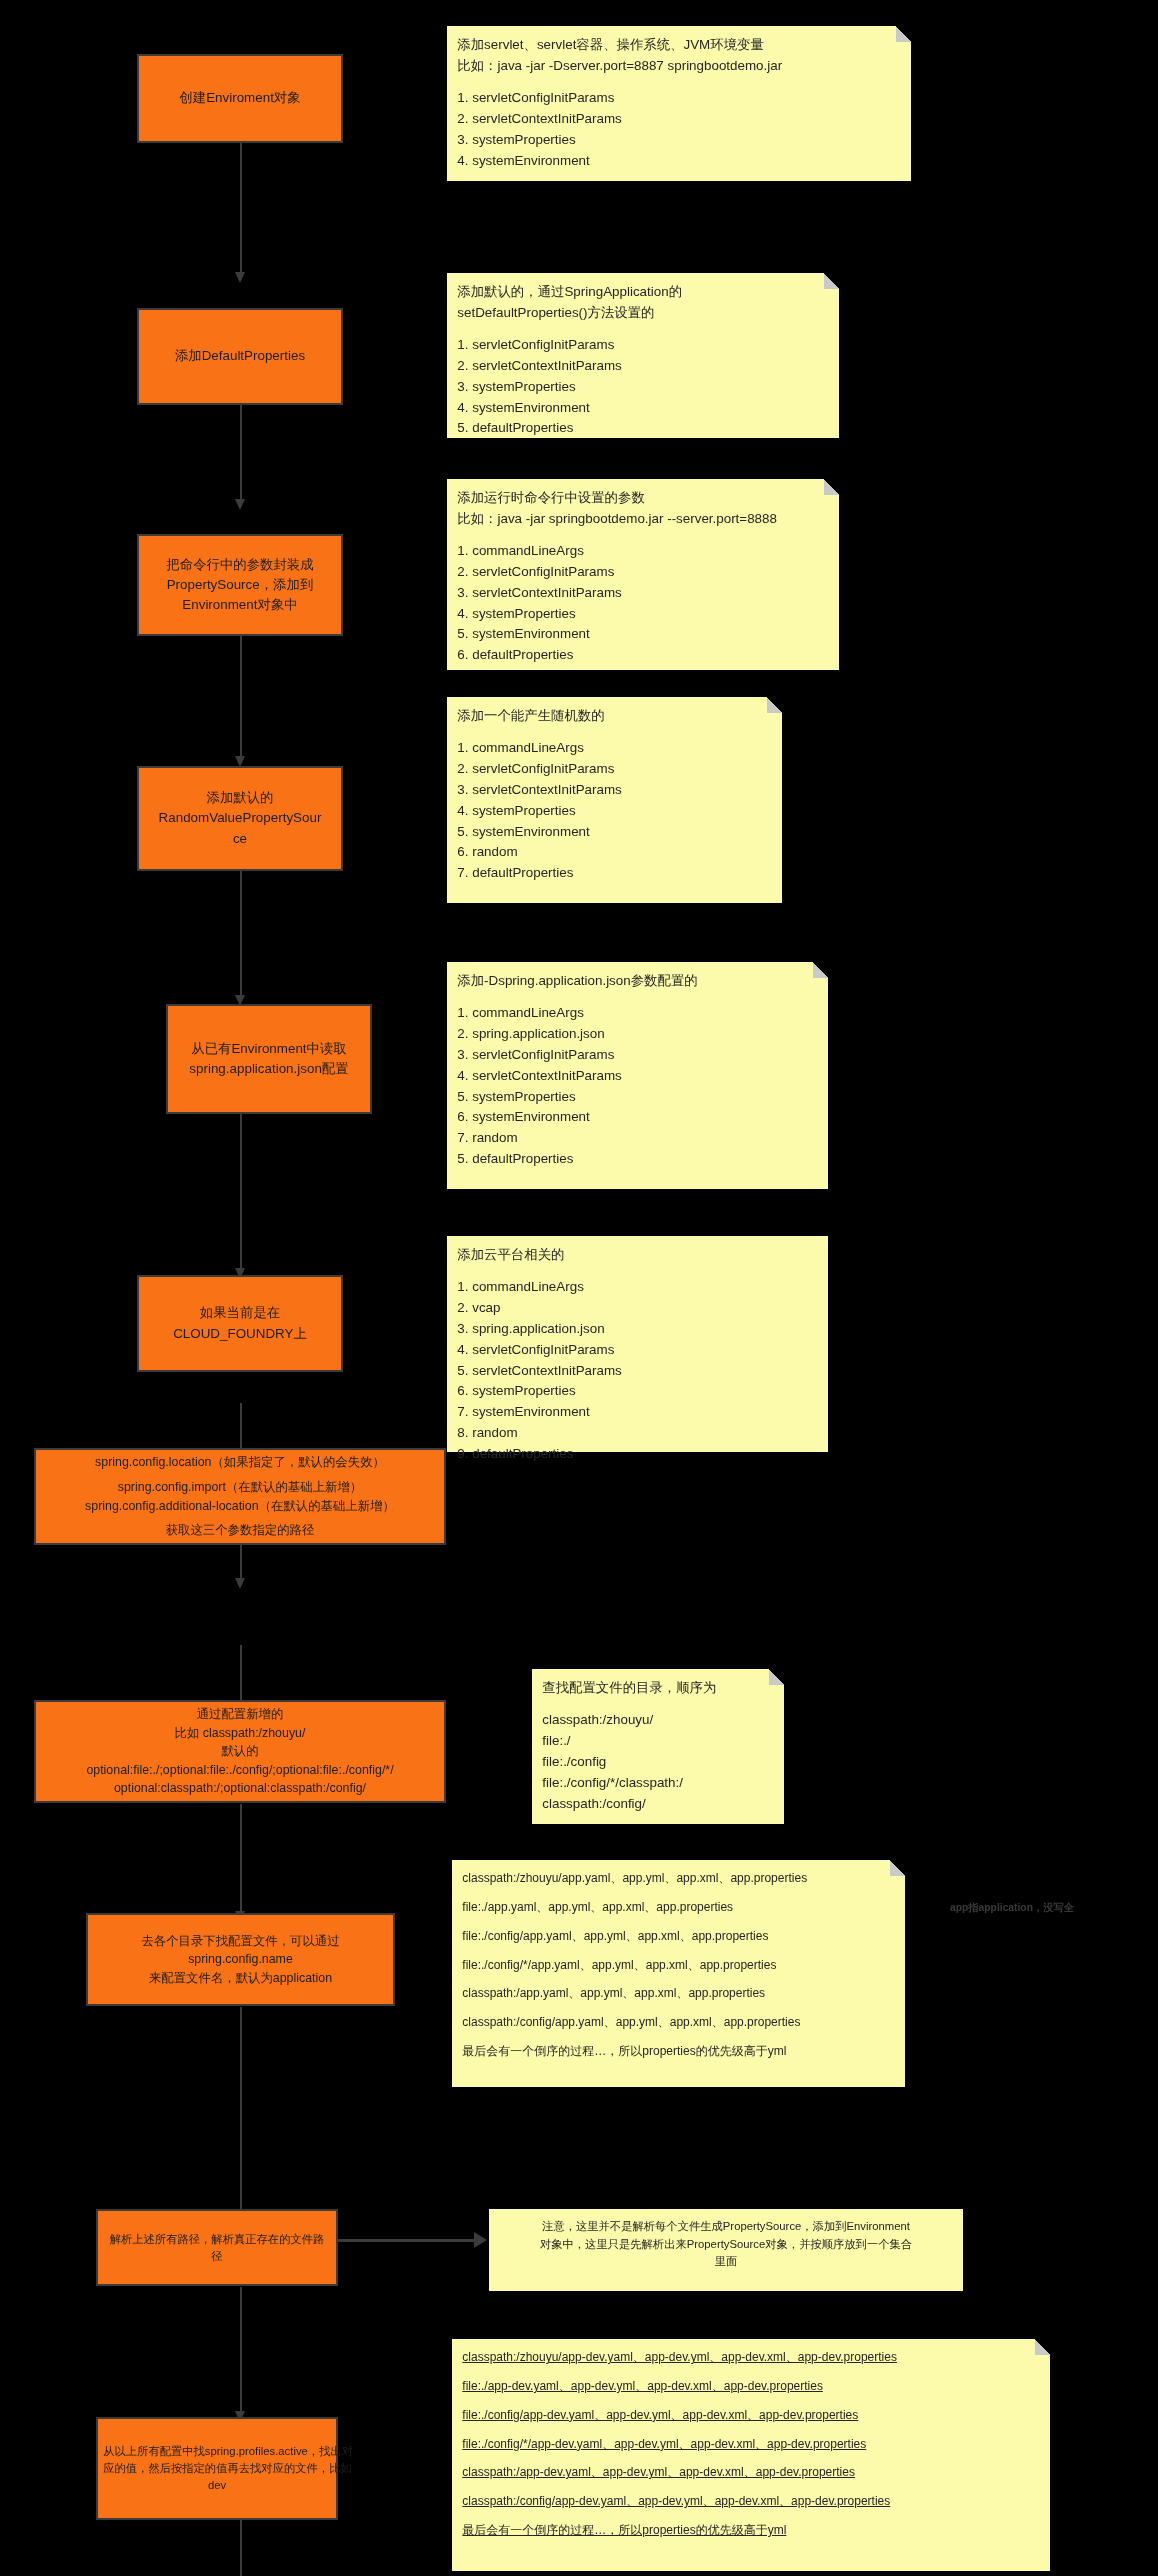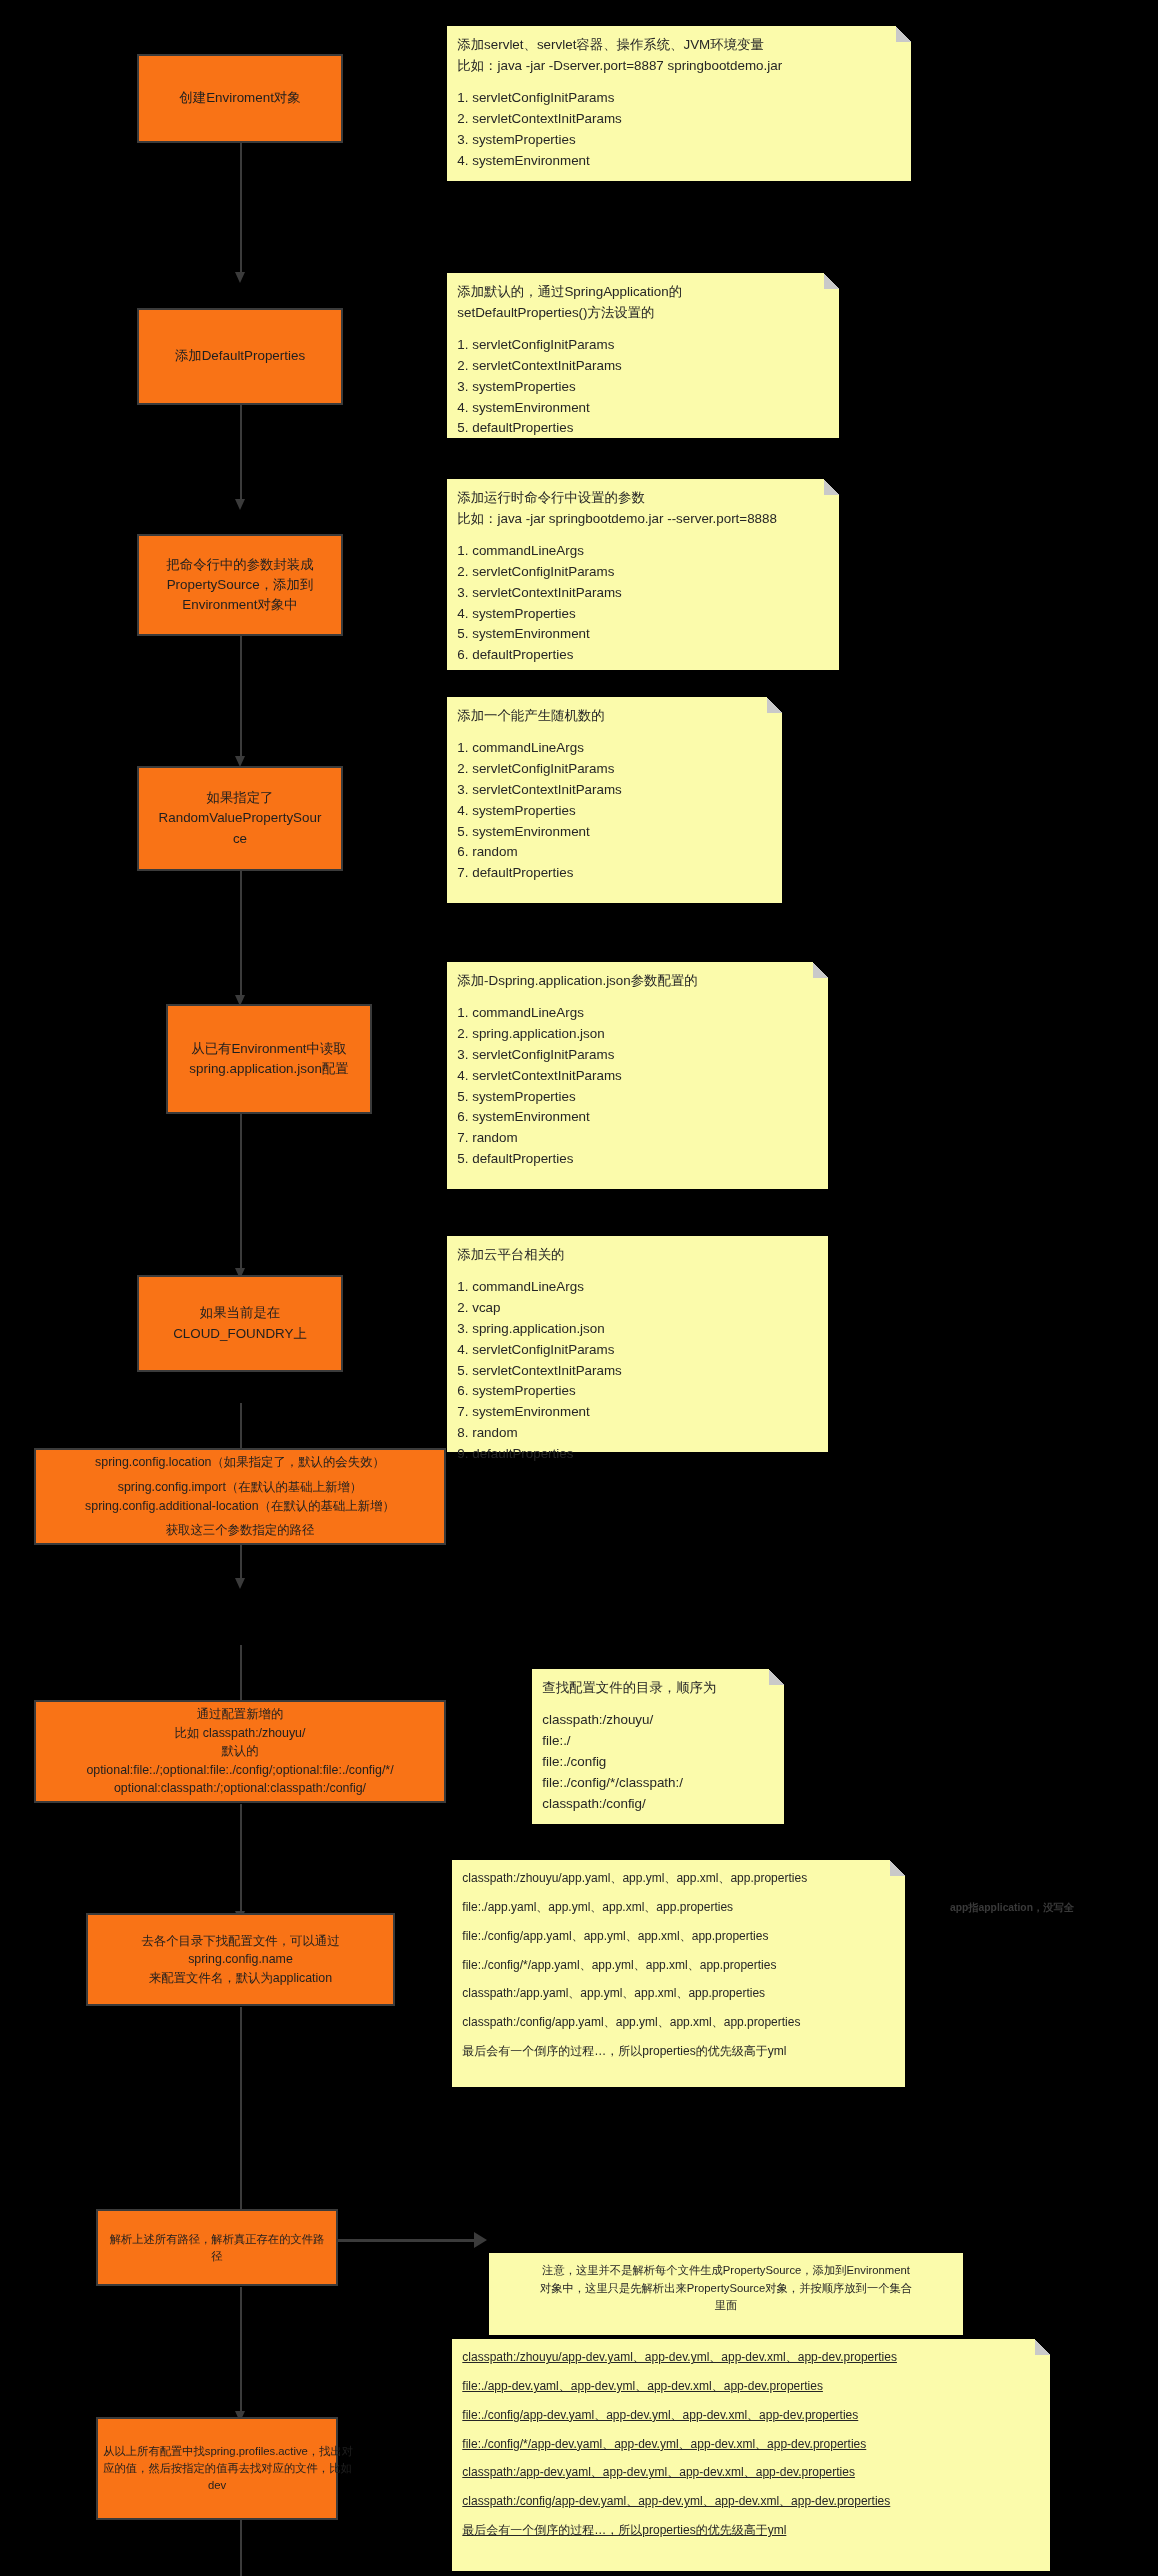--- a/index.html
+++ b/index.html
@@ -41,21 +41,21 @@
     line-height:1.55;
   }
   .note .fold{
     position:absolute;
     top:0;right:0;
     width:15.5px;height:15.5px;
     background:linear-gradient(225deg,#000 0 50%,#c9c9c9 50% 100%);
   }
   .note .ln{display:block;white-space:pre;}
   .note .sp{display:block;height:0.85em;}
-  .note.center{text-align:center;margin-top:44px;}
+  .note.center{text-align:center;}
 
   
   .vline{
     position:absolute;
     width:1.5px;
     background:#3b3b3b;
   }
   .hline{
     position:absolute;
     height:3.1px;
@@ -129,21 +129,21 @@
     <span class="ln">添加DefaultProperties</span>
   </div>
 
   <div class="node" style="left:137px; top:534px; width:206px; height:102px; font-size:13.4px;">
     <span class="ln">把命令行中的参数封装成</span>
     <span class="ln">PropertySource，添加到</span>
     <span class="ln">Environment对象中</span>
   </div>
 
   <div class="node" style="left:137px; top:766px; width:206px; height:105px; font-size:13.4px;">
-    <span class="ln">如果指定了</span>
+    <span class="ln">添加默认的</span>
     <span class="ln">RandomValuePropertySour</span>
     <span class="ln">ce</span>
   </div>
 
   <div class="node" style="left:137px; top:1004px; width:206px; height:110px; font-size:13.4px;margin-left:29px;">
     <span class="ln">从已有Environment中读取</span>
     <span class="ln">spring.application.json配置</span>
   </div>
 
   <div class="node" style="left:137px; top:1275px; width:206px; height:97px; font-size:13.4px;">

